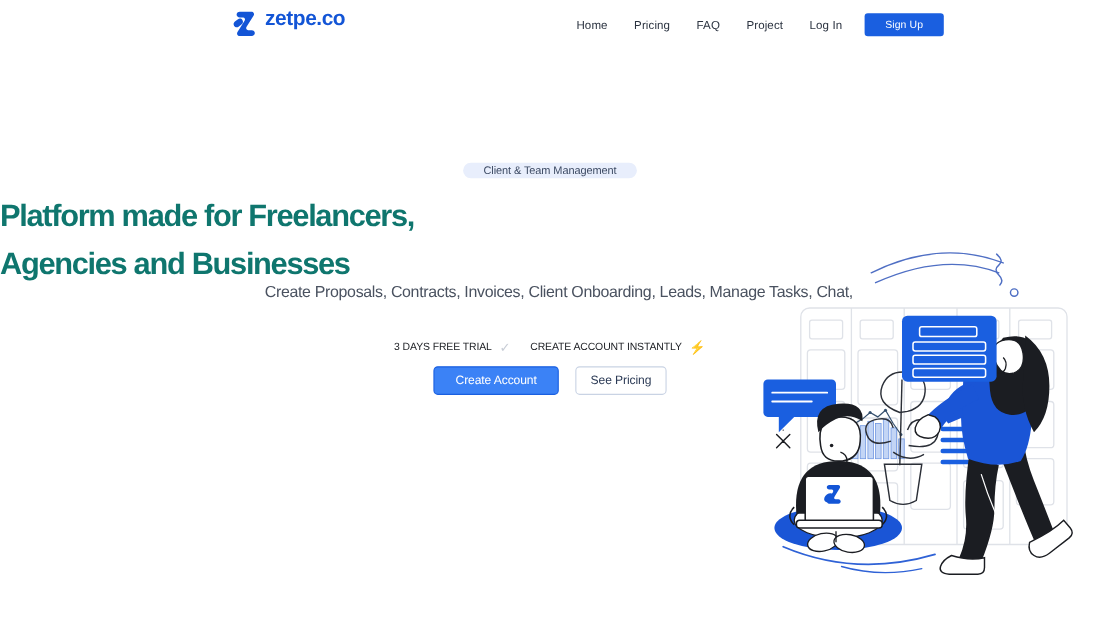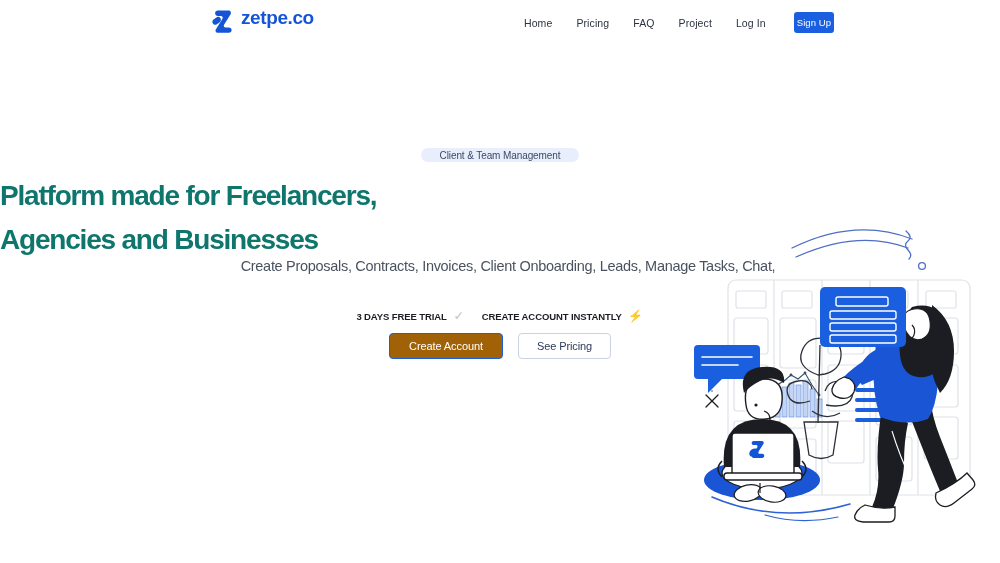--- a/index.html
+++ b/index.html
@@ -28,21 +28,21 @@
   .nav {
     position:absolute; left:512px; top:12px;
     display:flex; align-items:center; gap:0px;
   }
   .nav a {
     font-size:10.5px; color:#2b3340; text-decoration:none;
     padding:4px 12px; white-space:nowrap; letter-spacing:0.1px;
   }
   .nav a.signup {
     background:#1a5fe0; color:#fff; border-radius:3px;
-    padding:5px 3px; margin-left:16px; font-size:9.5px;
+    padding:5px 19px; margin-left:8px; font-size:9.5px;
   }
 
   
   .hero { position:absolute; top:0; left:0; width:1000px; height:563px; }
 
   .pill {
     position:absolute; left:421px; top:148px;
     width:158px; height:14px;
     background:#e8eefc; border-radius:12px;
     display:flex; align-items:center; justify-content:center;
@@ -61,42 +61,42 @@
     position:absolute; left:0; top:256px; width:1000px;
     text-align:center; color:#4a5260;
     font-size:14.5px; line-height:21px; letter-spacing:-0.3px;
     font-weight:400;
     padding-left:16px;
   }
   .subhead .l2 { display:block; }
 
   .badges {
     position:absolute; left:0; top:310px; width:1000px;
-    display:flex; align-items:flex-end; justify-content:center; gap:7px;
-    font-size:9.5px; font-weight:700; color:#1b1d22; letter-spacing:-0.1px;
+    display:flex; align-items:flex-start; justify-content:center; gap:7px;
+    font-size:9.5px; font-weight:400; color:#1b1d22; letter-spacing:-0.1px;
   }
   .badges .sep { width:4px; }
   .chk { color:#c8cdd6; font-size:12px; line-height:1; }
   .bolt { color:#f7cc2e; font-size:12px; line-height:1; }
 
   .cta {
     position:absolute; left:0; top:333px; width:1000px;
     display:flex; align-items:center; justify-content:center; gap:15px;
   }
   .btn {
     font-size:11px; border-radius:4px; cursor:pointer;
     display:flex; align-items:center; justify-content:center;
     letter-spacing:-0.1px;
   }
   .btn-primary {
-    width:114px; height:26px; background:#a16207; color:#fff;
+    width:114px; height:26px; background:#3b82f6; color:#fff;
     border:1px solid #1a5fe0;
   }
   .btn-secondary {
-    width:93px; height:26px; background:#fff; color:#2b3a55;
+    width:83px; height:26px; background:#fff; color:#2b3a55;
     border:1px solid #c9d3e4;
   }
 
   
   .illus { position:absolute; left:660px; top:215px; width:345px; height:320px; }
   .illus svg { display:block; }
 </style>
 </head>
 <body>
 

